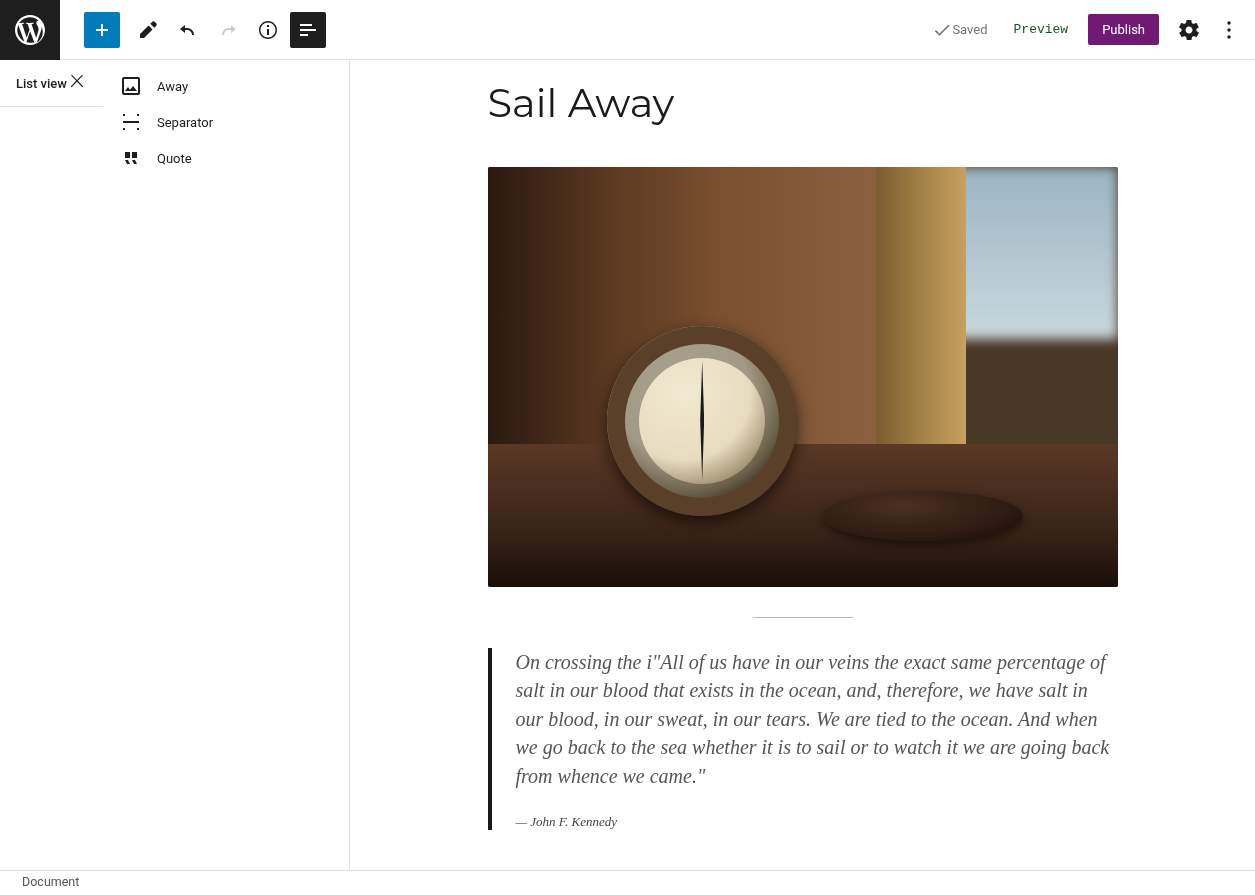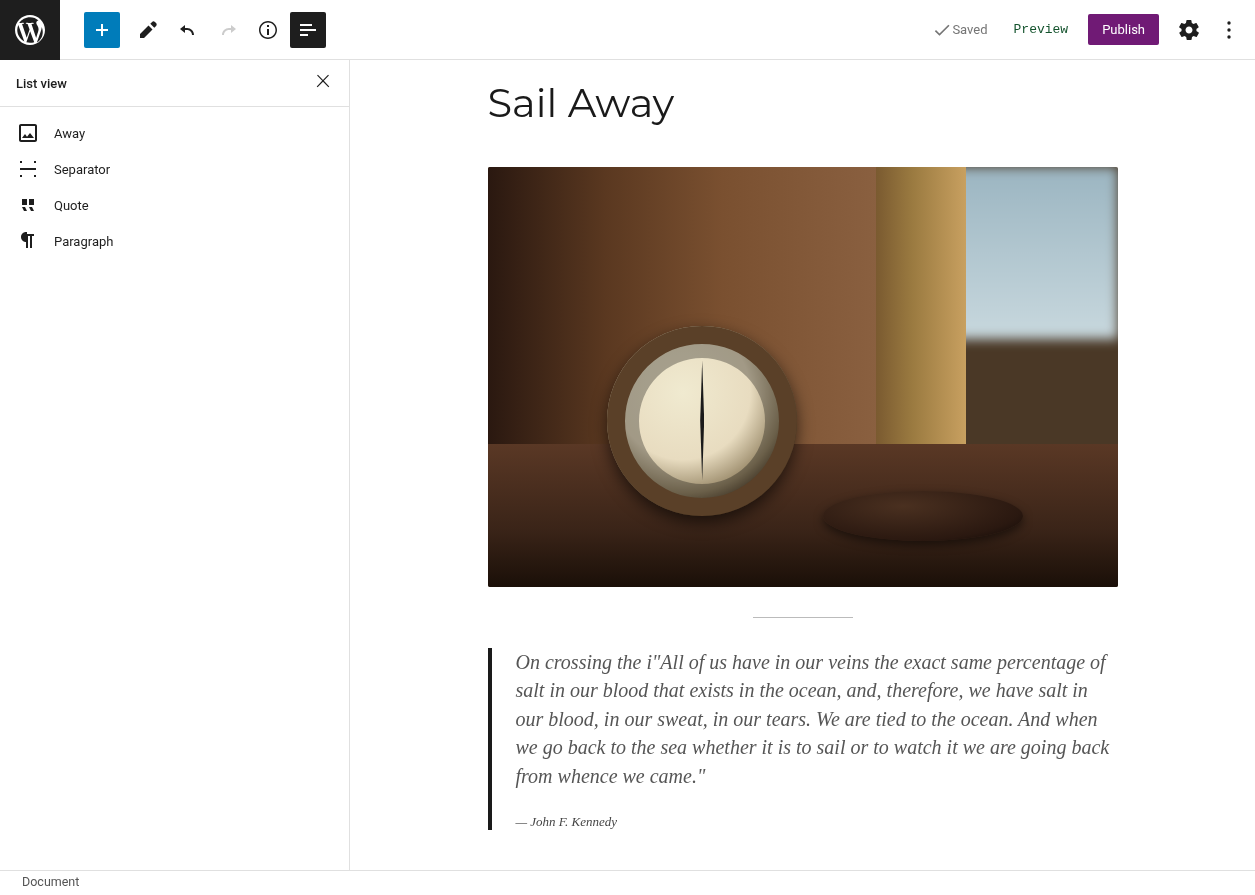--- a/index.html
+++ b/index.html
@@ -14,21 +14,21 @@
 .tool-btn.add svg { fill: #fff; }
 .tool-btn.active { background: #1e1e1e; }
 .tool-btn.active svg { fill: #fff; }
 .tool-btn.disabled svg { fill: #ccc; }
 .toolbar-right { margin-left: auto; display: flex; align-items: center; padding-right: 8px; gap: 4px; }
 .saved { display: flex; align-items: center; color: #757575; margin-right: 10px; }
 .preview-link { color: #14532d; padding: 6px 12px; cursor: pointer; font-family: Liberation Mono, monospace; }
 .publish-btn { background: #701a75; color: #fff; padding: 8px 14px; border-radius: 2px; cursor: pointer; font-size: 13px; margin-left: 4px; margin-right: 8px; }
 .icon-btn { width: 36px; height: 36px; display: flex; align-items: center; justify-content: center; cursor: pointer; }
 .main { display: flex; height: calc(100vh - 60px - 25px); }
-.sidebar { width: 350px; border-right: 1px solid #e0e0e0; display: flex; flex-direction: column; }
+.sidebar { width: 350px; border-right: 1px solid #e0e0e0; display: flex; flex-direction: row; }
 .sidebar-header { height: 47px; border-bottom: 1px solid #e0e0e0; display: flex; align-items: center; justify-content: space-between; padding: 0 16px; }
 .sidebar-title { font-weight: 500; font-size: 13px; }
 .close-btn { cursor: pointer; font-size: 18px; }
 .list-items { padding: 8px 0; }
 .list-item { display: flex; align-items: center; height: 36px; padding: 0 16px; gap: 14px; cursor: pointer; }
 .list-item svg { width: 24px; height: 24px; }
 .content { flex: 1; overflow-y: auto; padding: 0 60px 60px; }
 .post-title { font-family: "Montserrat", sans-serif; font-size: 40px; font-weight: 400; margin: 18px auto 40px; max-width: 630px; color: #1a1a1a; }
 .image-block { max-width: 630px; margin: 0 auto; height: 420px; border-radius: 2px; overflow: hidden; background: #4a3826; position: relative; }
 .image-scene { position: absolute; inset: 0; }
@@ -134,26 +134,20 @@
             <path d="M4 11h16v2H4zm0-7v2h2V4zm0 14v2h2v-2zM20 4v2h-2V4zm-2 14v2h2v-2z" fill="#1e1e1e"></path>
           </svg>
         <span>Separator</span>
       </div>
       <div class="list-item">
         <svg viewBox="0 0 24 24">
             <path d="M13 6v6h5V6zm-7 0v6h5V6zm0 8l2 4h3l-2-4zm7 0l2 4h3l-2-4z" fill="#1e1e1e"></path>
           </svg>
         <span>Quote</span>
       </div>
-      <div class="list-item">
-        <svg viewBox="0 0 24 24">
-            <path d="M11 5H18V7H16V19H14V7H12V19H10V13C7.2 13 5 10.8 5 8S7.2 3 10 3h1z" fill="#1e1e1e"></path>
-          </svg>
-        <span>Paragraph</span>
-      </div>
     </div>
   </div>
 
   <div class="content">
     <h1 class="post-title">Sail Away</h1>
 
     <div class="image-block">
       <div class="image-scene">
         <div class="window-pane"></div>
         <div class="wood-wall"></div>

